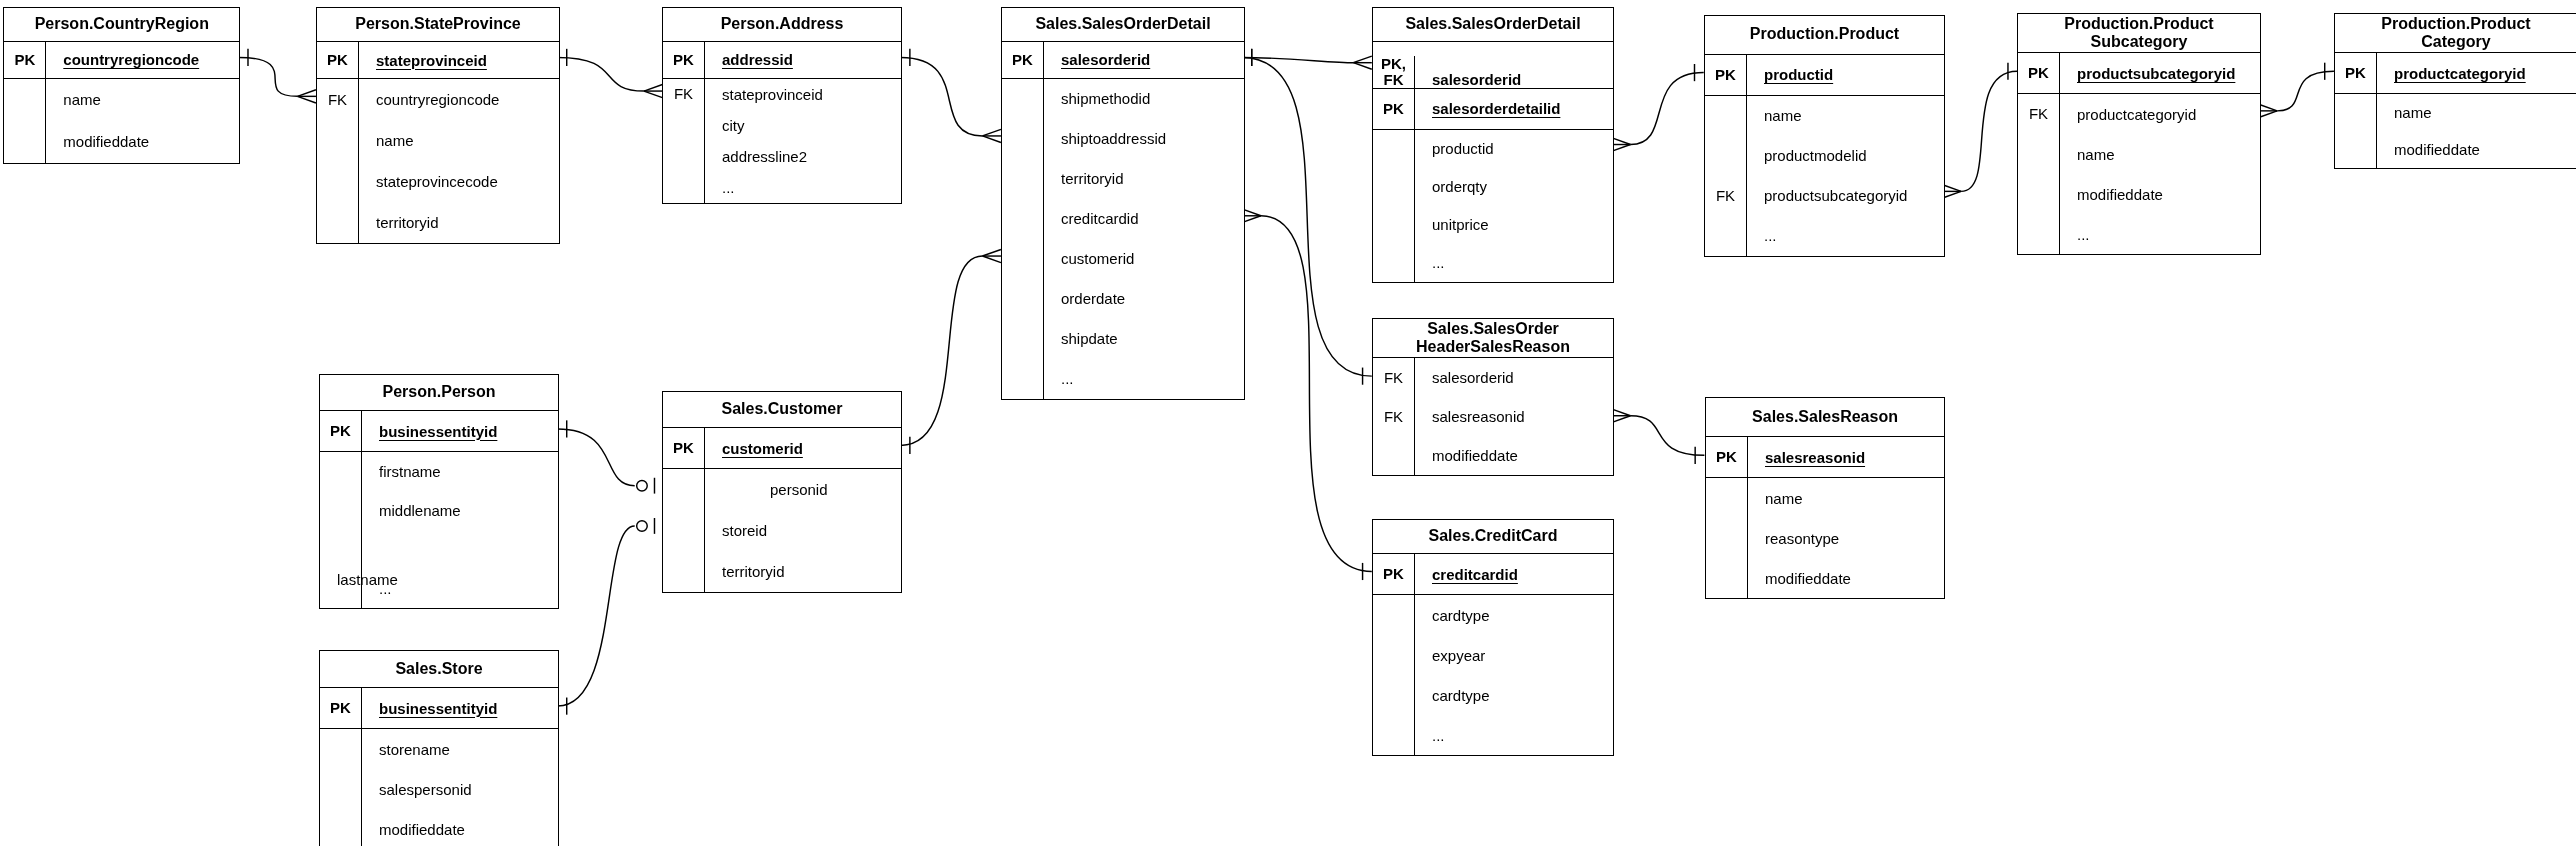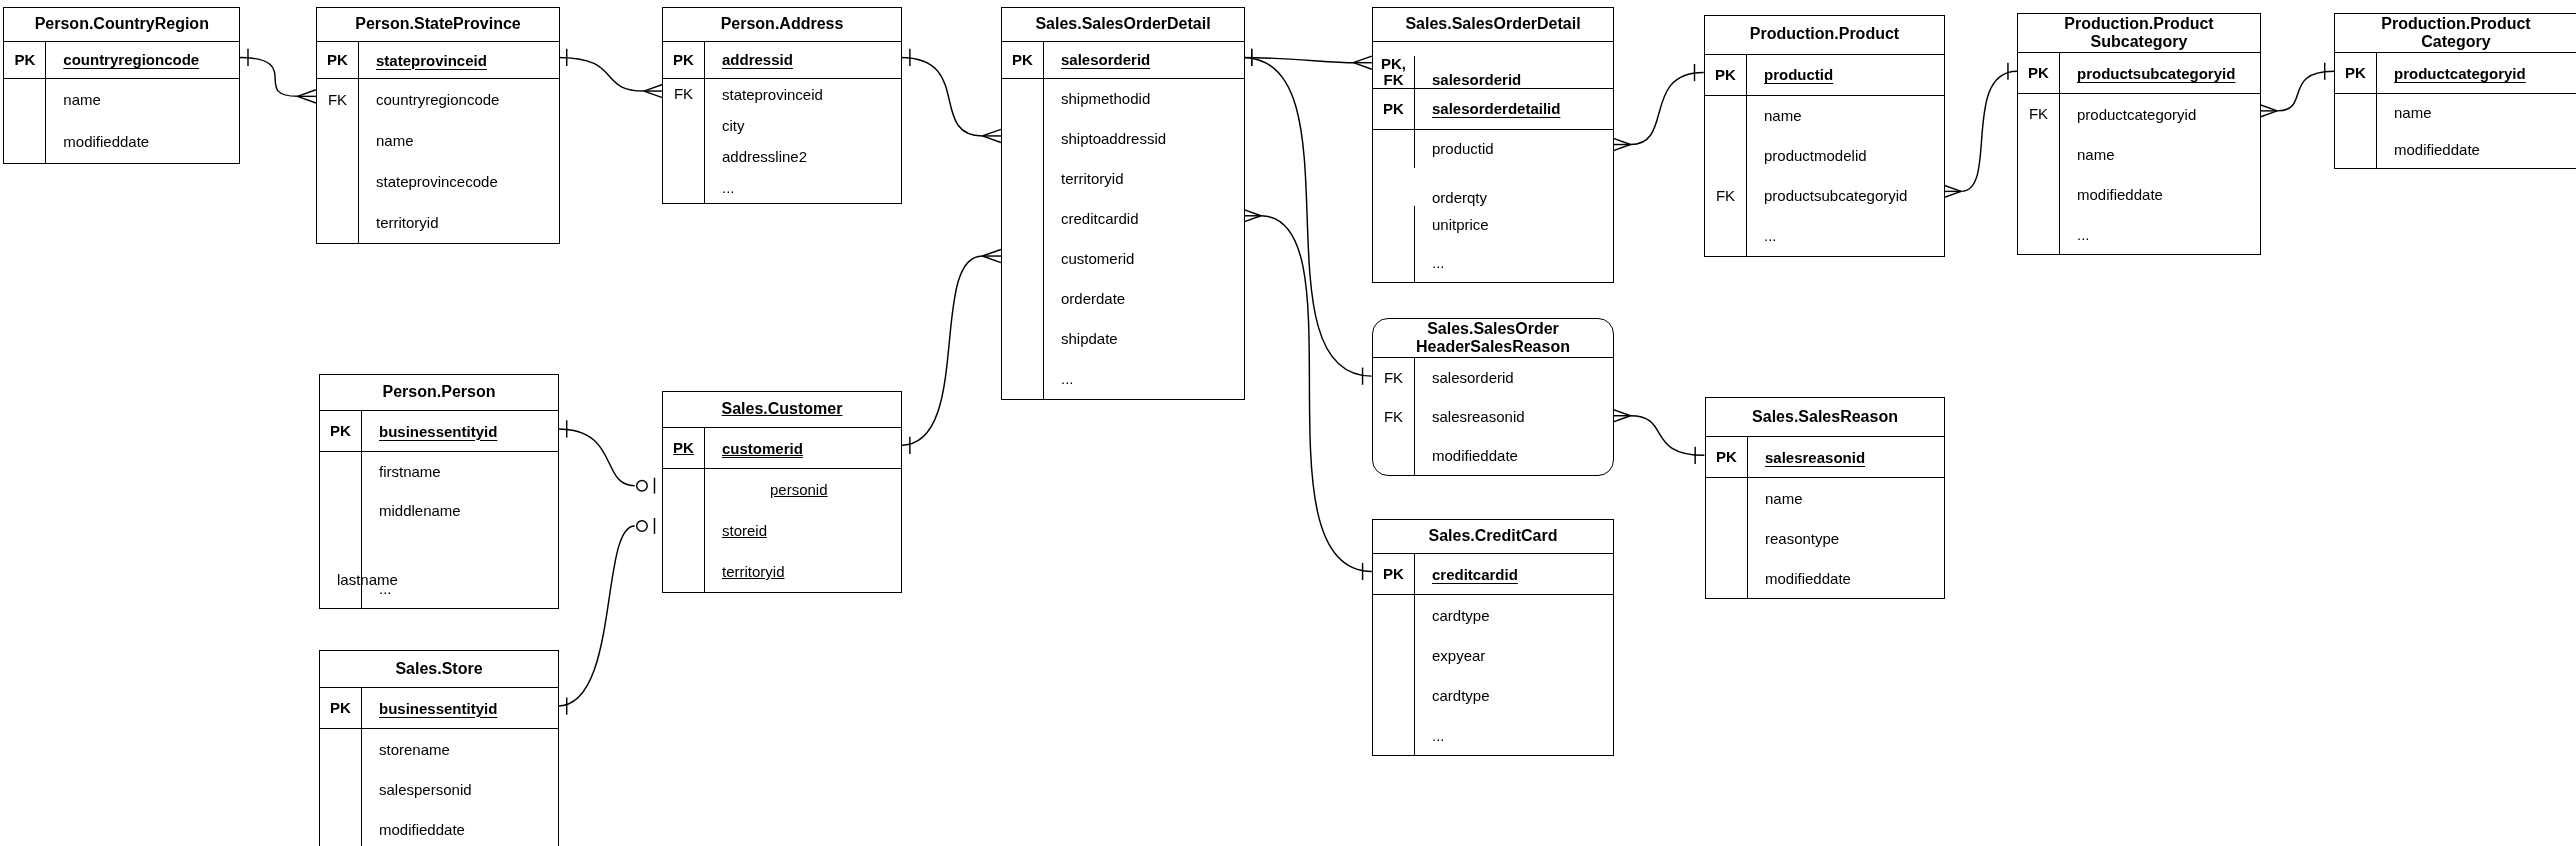--- a/index.html
+++ b/index.html
@@ -243,21 +243,21 @@
         <div class="entity-row" style="height: 40px;">
           <div class="key-cell bold">PK</div>
           <div class="field-cell pk">salesorderdetailid</div>
         </div>
       </div>
       <div class="entity-section">
         <div class="entity-row" style="height: 38px;">
           <div class="key-cell"></div>
           <div class="field-cell">productid</div>
         </div>
-        <div class="entity-row" style="height: 38px; align-items: flex-end;">
+        <div class="entity-row" style="height: 38px;">
           <div class="key-cell"></div>
           <div class="field-cell">orderqty</div>
         </div>
         <div class="entity-row" style="height: 38px;">
           <div class="key-cell"></div>
           <div class="field-cell">unitprice</div>
         </div>
         <div class="entity-row" style="height: 38px;">
           <div class="key-cell"></div>
           <div class="field-cell">...</div>
@@ -359,21 +359,21 @@
         <div class="entity-row" style="height: 39px; flex-direction: column;">
           <div class="key-cell"></div>
           <div class="field-cell">lastname</div>
         </div>
         <div class="entity-row" style="height: 39px;">
           <div class="key-cell"></div>
           <div class="field-cell">...</div>
         </div>
       </div>
     </div>
-    <div class="entity" style="left: 662px; top: 391px; width: 238px; text-decoration: underline;">
+    <div class="entity" style="left: 662px; top: 391px; width: 238px;">
       <div class="entity-header" style="height: 35px;">Sales.Customer</div>
       <div class="entity-section">
         <div class="entity-row" style="height: 40px;">
           <div class="key-cell bold">PK</div>
           <div class="field-cell pk">customerid</div>
         </div>
       </div>
       <div class="entity-section">
         <div class="entity-row" style="height: 41px; gap: 48px;">
           <div class="key-cell"></div>
@@ -382,21 +382,21 @@
         <div class="entity-row" style="height: 41px;">
           <div class="key-cell"></div>
           <div class="field-cell">storeid</div>
         </div>
         <div class="entity-row" style="height: 41px;">
           <div class="key-cell"></div>
           <div class="field-cell">territoryid</div>
         </div>
       </div>
     </div>
-    <div class="entity" style="left: 1372px; top: 318px; width: 240px; border-radius: 16px;">
+    <div class="entity" style="left: 1372px; top: 318px; width: 240px;">
       <div class="entity-header" style="height: 38px;">Sales.SalesOrder
 HeaderSalesReason</div>
       <div class="entity-section">
         <div class="entity-row" style="height: 39px;">
           <div class="key-cell">FK</div>
           <div class="field-cell">salesorderid</div>
         </div>
         <div class="entity-row" style="height: 39px;">
           <div class="key-cell">FK</div>
           <div class="field-cell">salesreasonid</div>

